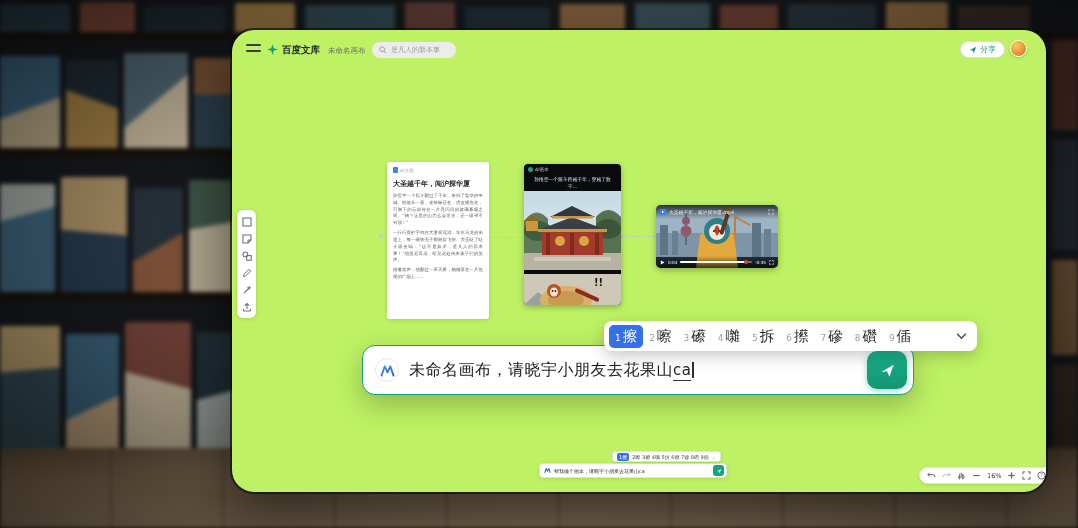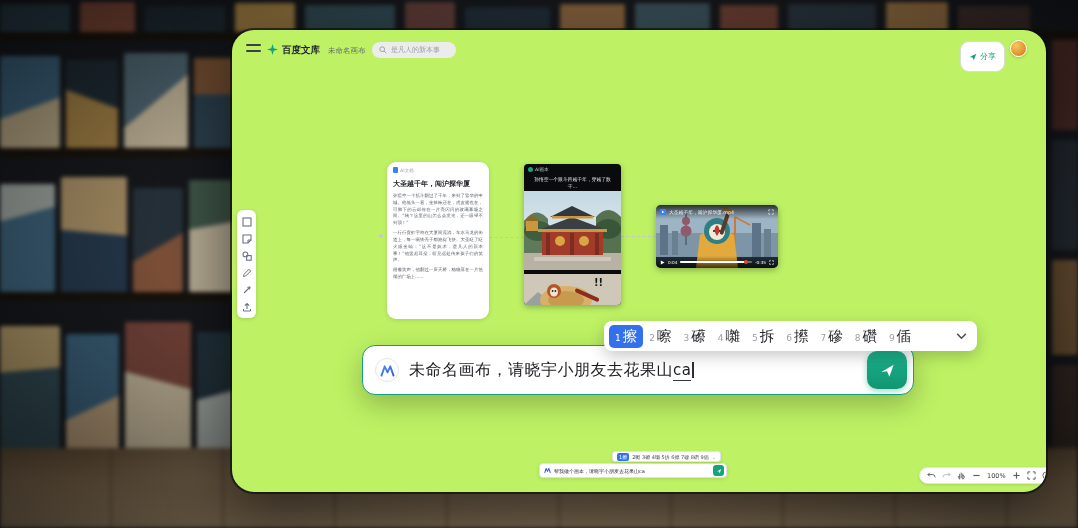--- a/index.html
+++ b/index.html
@@ -26,36 +26,36 @@
 
   
   .hamburger { position:absolute; left:14px; top:14px; width:15px; height:10px; cursor:pointer; }
   .hamburger i { display:block; height:2px; background:#3c4046; border-radius:1px; margin-bottom:4px; }
   .logo-mark { position:absolute; left:35px; top:14px; width:11px; height:11px; }
   .app-name { position:absolute; left:50px; top:14px; font-size:9.5px; font-weight:bold; color:#22262c; }
   .doc-title { position:absolute; left:96px; top:15.5px; font-size:7.5px; color:#666d76;text-align:center; }
   .search-pill { position:absolute; left:140px; top:12px; width:84px; height:16px; background:#ececea;
     border-radius:8px; display:flex; align-items:center; padding:0 7px; gap:4px; }
   .search-pill span { font-size:7px; color:#9aa0a8; }
-  .share-btn { position:absolute; left:728px; top:11px; height:31px; padding:0 8px; background:#fff;
+  .share-btn { position:absolute; left:728px; top:11px; height:17px; padding:0 8px; background:#fff;
     border:1px solid #d9ddda; border-radius:9px; display:flex; align-items:center; gap:3px; }
   .share-btn span { font-size:8px; color:#149a76; }
   .avatar { position:absolute; left:778px; top:10px; width:17px; height:17px; border-radius:50%;
     background:radial-gradient(circle at 35% 30%,#f7c860,#e08a2d 70%,#b86a1e);
     border:1px solid #fff; box-shadow:0 1px 3px rgba(0,0,0,.2); }
 
   
   .tool-rail { position:absolute; left:5px; top:180px; width:19px; padding:5px 0; background:#fff;
     border-radius:6px; box-shadow:0 1px 4px rgba(0,0,0,.15); display:flex; flex-direction:column;
     align-items:center; gap:4px; }
   .tool { width:13px; height:13px; display:flex; align-items:center; justify-content:center; cursor:pointer; }
 
   
   .doc-card { position:absolute; left:155px; top:132px; width:102px; height:157px; background:#fff;
-    border-radius:9px; box-shadow:0 1px 5px rgba(0,0,0,.14); padding:5px 6px; overflow:hidden; }
+    border-radius:3px; box-shadow:0 1px 5px rgba(0,0,0,.14); padding:5px 6px; overflow:hidden; }
   .doc-badge { display:flex; align-items:center; gap:2px; }
   .doc-badge b { width:5px; height:6px; background:#3b82f6; border-radius:1px; display:inline-block; }
   .doc-badge span { font-size:4.6px; color:#9aa2ab; }
   .doc-title-line { font-size:7px; font-weight:bold; color:#26292e; margin:6px 0 4px; white-space:nowrap; }
   .doc-card p { font-size:4.4px; line-height:1.55; color:#565c63; text-align:justify; margin-bottom:3px; }
 
   .sb-card { position:absolute; left:292px; top:134px; width:97px; height:141px; background:#0a0b0d;
     border-radius:4px; box-shadow:0 2px 6px rgba(0,0,0,.3); overflow:hidden; }
   .sb-badge { position:absolute; left:4px; top:3px; display:flex; gap:2px; align-items:center; }
   .sb-badge i { width:5px; height:5px; border-radius:50%; background:#17a47c; display:inline-block; }
@@ -461,21 +461,21 @@
     <div class="zc">
         <svg width="9" height="9" viewBox="0 0 10 10">
           <path d="M3 9 V3 M4.7 8 V1.8 M6.4 9 V3 M3 6 Q1.6 5 1.6 7 Q2 8.6 3 9 M6.4 5 Q8.4 4.6 8 7 Q7.6 8.8 6.4 9" fill="none" stroke="#5a6168" stroke-width="1"></path>
         </svg>
       </div>
     <div class="zc">
         <svg width="9" height="9" viewBox="0 0 10 10">
           <line x1="1.5" y1="5" x2="8.5" y2="5" stroke="#5a6168" stroke-width="1.3"></line>
         </svg>
       </div>
-    <span class="zoom-label">100%</span>
+    <span class="zoom-label">16%</span>
     <div class="zc">
         <svg width="9" height="9" viewBox="0 0 10 10">
           <line x1="1.5" y1="5" x2="8.5" y2="5" stroke="#5a6168" stroke-width="1.3"></line>
           <line x1="5" y1="1.5" x2="5" y2="8.5" stroke="#5a6168" stroke-width="1.3"></line>
         </svg>
       </div>
     <div class="zc">
         <svg width="9" height="9" viewBox="0 0 10 10">
           <path d="M1 3.5 V1 H3.5 M6.5 1 H9 V3.5 M9 6.5 V9 H6.5 M3.5 9 H1 V6.5" fill="none" stroke="#5a6168" stroke-width="1.1"></path>
         </svg>

